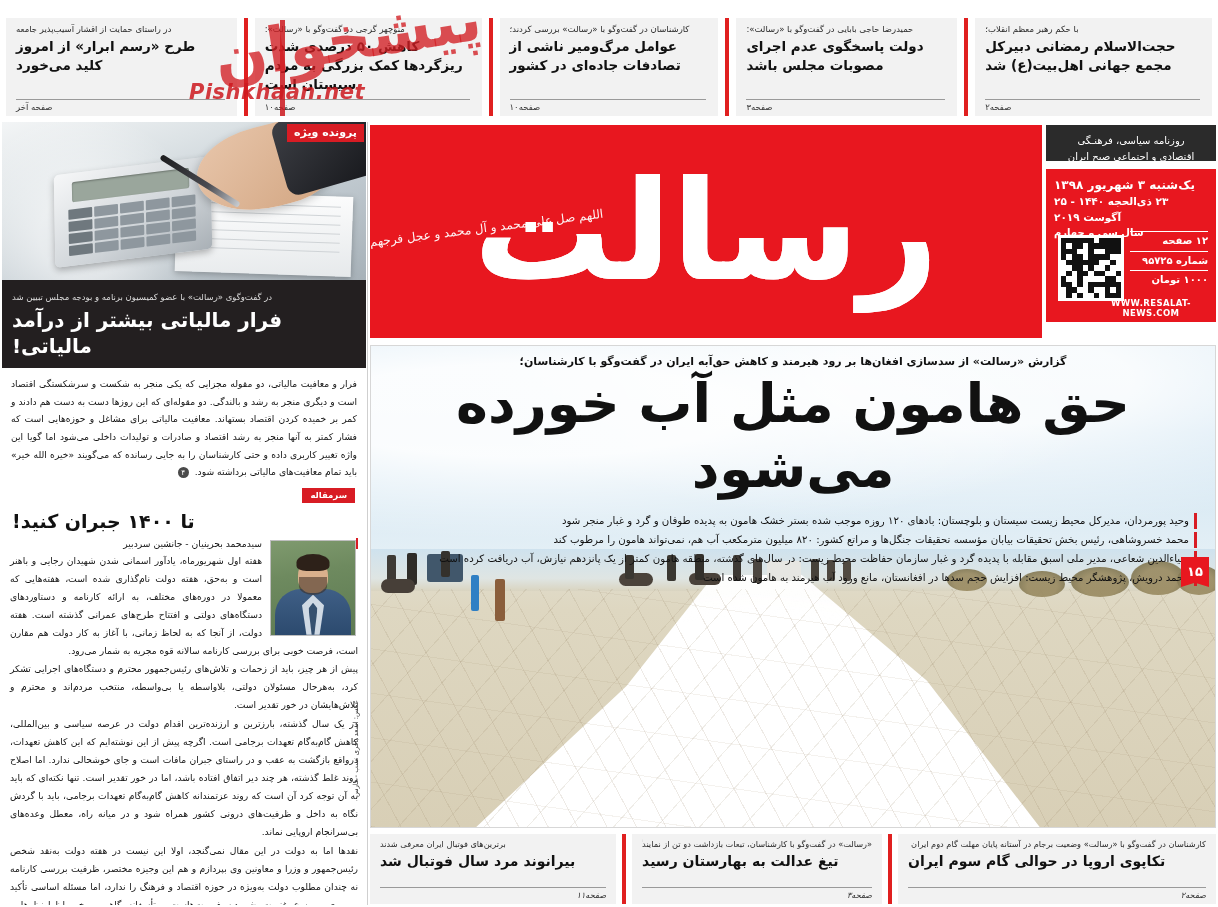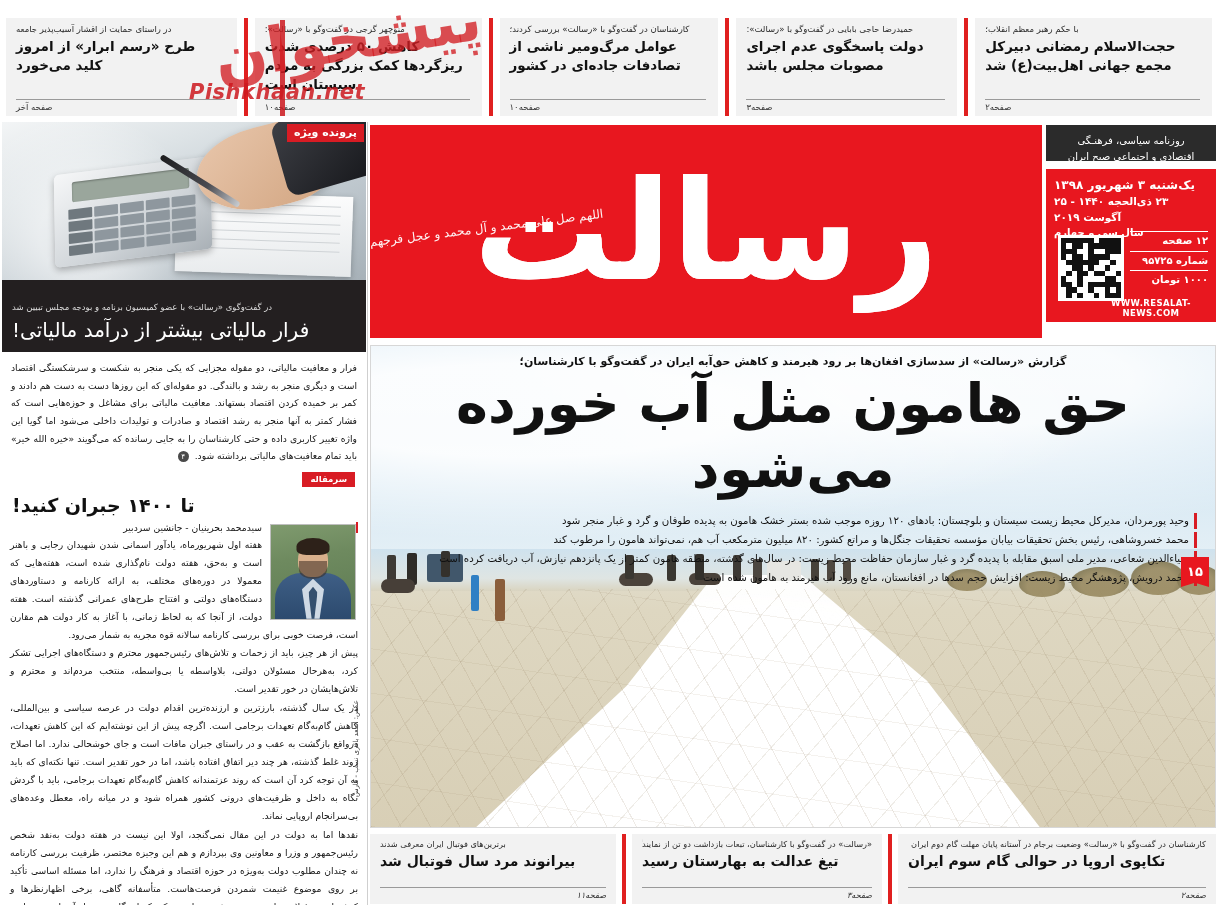--- a/index.html
+++ b/index.html
@@ -216,34 +216,34 @@
     color: #fff;
     font-size: 11px;
     font-weight: bold;
     padding: 2px 7px 3px 7px;
     z-index: 5;
   }
 
   .dark-head {
     width: 364px;
     background: #231f20;
-    padding: 22px 10px 9px 10px;
+    padding: 12px 10px 9px 10px;
     color: #fff;
     text-align: left;
     direction: rtl;
   }
   .dark-kicker {
     font-size: 8.5px;
     color: #dddddd;
     line-height: 1.4;
     margin-bottom: 3px;
   }
   .dark-title {
     font-size: 20px;
-    font-weight: normal;
+    font-weight: bold;
     line-height: 1.3;
     color: #ffffff;
     letter-spacing: -0.3px;
   }
 
   .body-text {
     font-size: 9.2px;
     line-height: 1.92;
     color: #111;
     text-align: justify;

